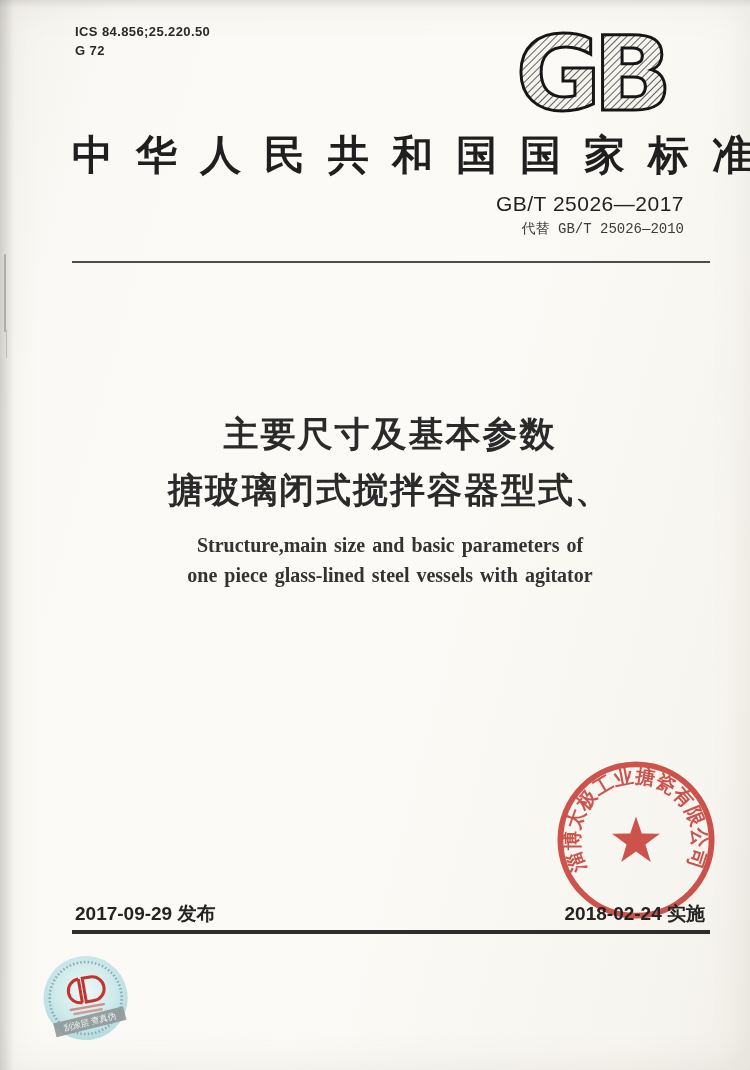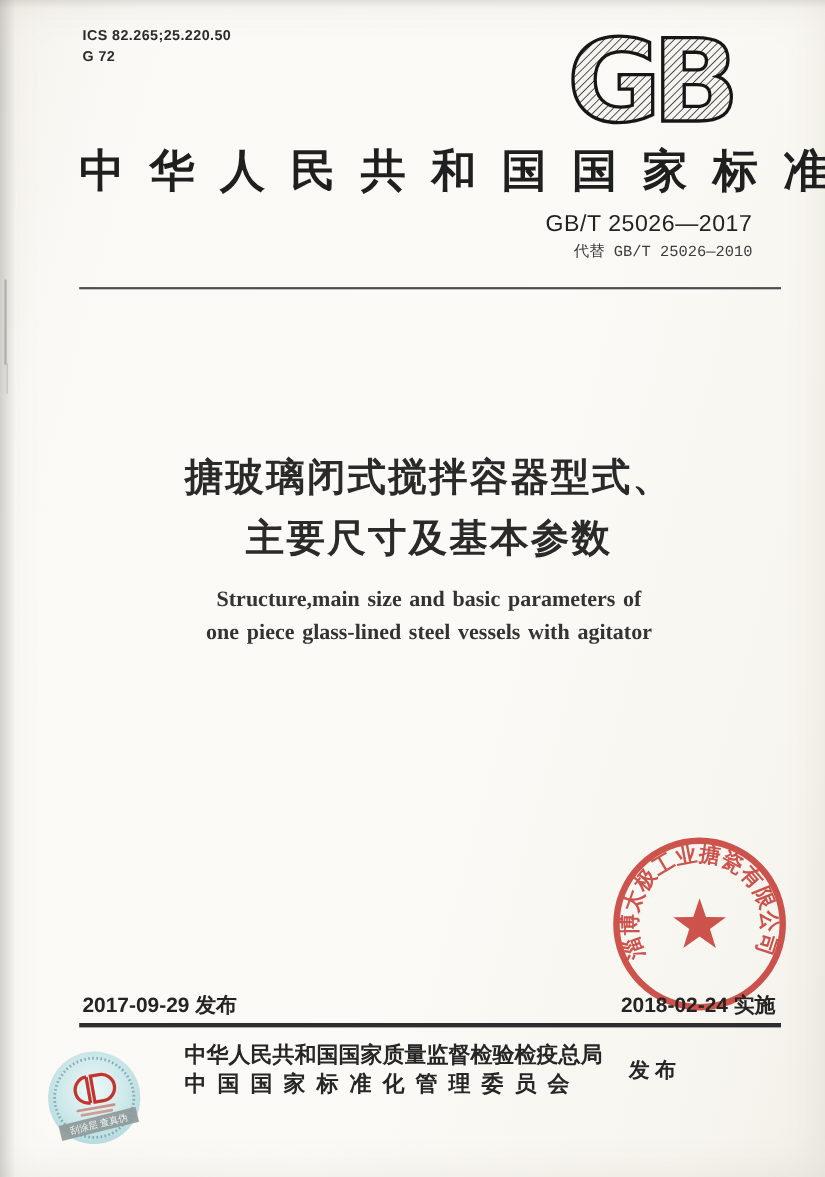--- a/index.html
+++ b/index.html
@@ -83,21 +83,21 @@
 <body>
 
 <div class="page">
 
   <div class="edge-shade"></div>
   <div class="top-shade"></div>
   <div class="crease"></div>
   <div class="crease2"></div>
 
   <div class="ics">
-    <div>ICS 82.265;25.220.50</div>
+    <div>ICS 84.856;25.220.50</div>
     <div>G 72</div>
   </div>
 
   <div class="gb-logo">
     <svg width="200" height="96" viewBox="0 0 200 96">
       <defs>
         <pattern id="hatch" patternUnits="userSpaceOnUse" width="5" height="5" patternTransform="rotate(45)">
           <rect width="5" height="5" fill="#f5f4ef"></rect>
           <line x1="0" y1="0" x2="0" y2="5" stroke="#3a3a3a" stroke-width="1.6"></line>
         </pattern>
@@ -111,22 +111,22 @@
   </div>
 
   <div class="std-num">
     <div class="num">GB/T 25026—2017</div>
     <div class="replaces">代替 GB/T 25026—2010</div>
   </div>
 
   <div class="rule-thin"></div>
 
   <div class="title-cn">
+    <div>主要尺寸及基本参数</div>
     <div>搪玻璃闭式搅拌容器型式、</div>
-    <div>主要尺寸及基本参数</div>
   </div>
 
   <div class="title-en">
     <div>Structure,main size and basic parameters of</div>
     <div>one piece glass-lined steel vessels with agitator</div>
   </div>
 
   <div class="seal">
     <svg width="168" height="168" viewBox="0 0 200 200">
       <defs>
@@ -140,27 +140,20 @@
     </svg>
   </div>
 
   <div class="dates">
     <span>2017-09-29 发布</span>
     <span>2018-02-24 实施</span>
   </div>
 
   <div class="rule-thick"></div>
 
-  <div class="issuer">
-    <div class="orgs">
-      <div class="org1">中华人民共和国国家质量监督检验检疫总局</div>
-      <div class="org2">中国国家标准化管理委员会</div>
-    </div>
-    <div class="publish">发 布</div>
-  </div>
 
   <div class="sticker">
     <svg width="96" height="96" viewBox="0 0 96 96">
       <defs>
         <radialGradient id="stickerBg" cx="50%" cy="42%" r="65%">
           <stop offset="0%" stop-color="#eef8f8"></stop>
           <stop offset="55%" stop-color="#cfe9ea"></stop>
           <stop offset="100%" stop-color="#aed6da"></stop>
         </radialGradient>
       </defs>

